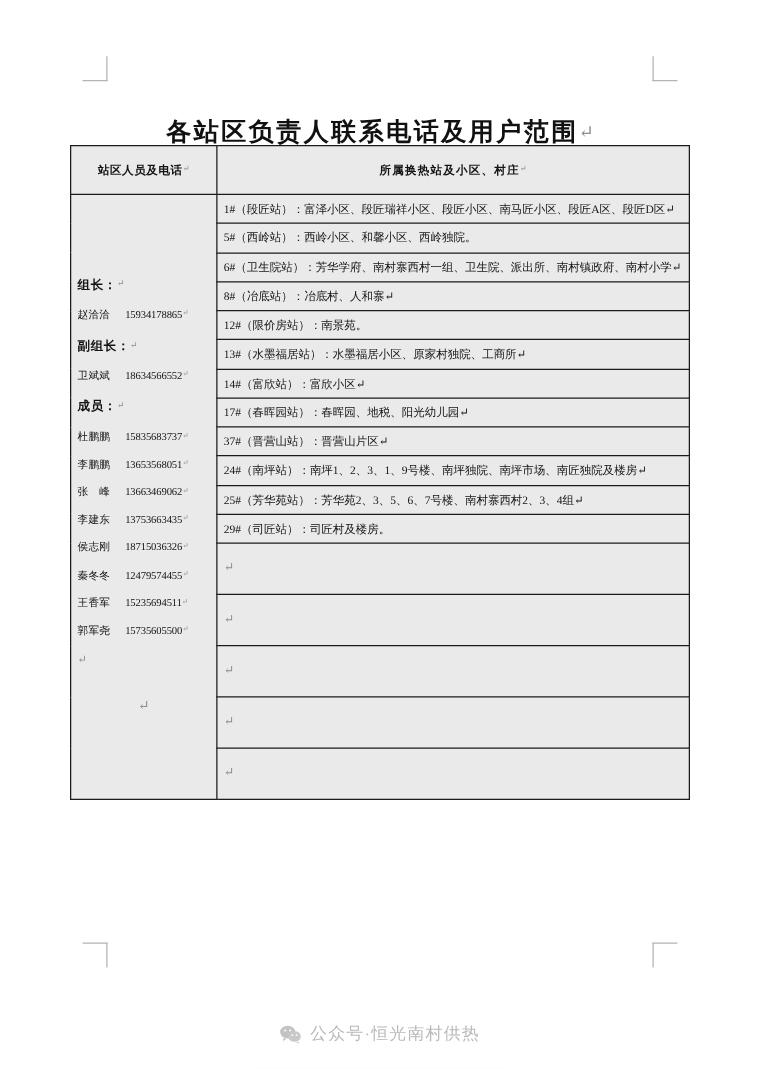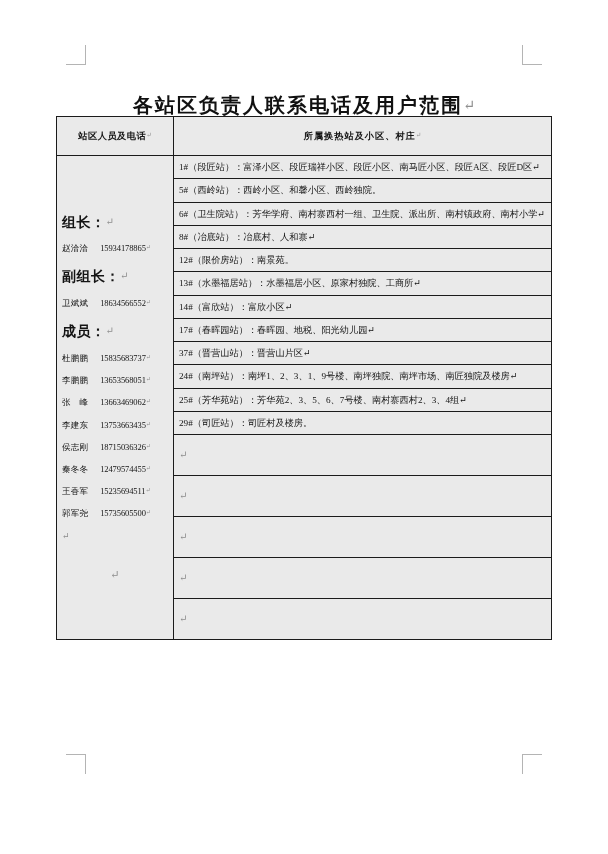--- a/index.html
+++ b/index.html
@@ -99,21 +99,21 @@
 
   
   .people-cell {
     vertical-align: top;
     padding: 18px 4px 6px 6px;
     font-size: 8.6px;
     line-height: 1.35;
   }
   .people-cell .role {
     font-weight: bold;
-    font-size: 14px;
+    font-size: 10px;
     margin: 11px 0 9px 0;
     letter-spacing: 0.5px;
   }
   .people-cell .role:first-child { margin-top: 0; }
   .people-cell .person {
     margin: 0 0 9px 0;
     white-space: nowrap;
     font-size: 8.5px;
   }
   .people-cell .person .pname {
@@ -292,14 +292,27 @@
           <td class="content-cell">↵</td>
         </tr>
         <tr class="row-empty">
           <td class="content-cell">↵</td>
         </tr>
 
       </tbody>
     </table>
   </div>
 
+  <div class="footer">
+    <svg class="wechat-icon" width="17" height="15" viewBox="0 0 17 15">
+      <ellipse cx="6.1" cy="5.6" rx="6" ry="5.1" fill="#c3c3c3"></ellipse>
+      <path d="M3 10.2 L2.2 13 L5 11.2 Z" fill="#c3c3c3"></path>
+      <ellipse cx="11.6" cy="9.1" rx="5" ry="4.3" fill="#c9c9c9"></ellipse>
+      <path d="M14.6 13.1 L15.4 14.9 L12.9 13.9 Z" fill="#c9c9c9"></path>
+      <circle cx="4.1" cy="4.4" r="0.85" fill="#ffffff"></circle>
+      <circle cx="8.1" cy="4.4" r="0.85" fill="#ffffff"></circle>
+      <circle cx="9.9" cy="8.1" r="0.7" fill="#ffffff"></circle>
+      <circle cx="13.2" cy="8.1" r="0.7" fill="#ffffff"></circle>
+    </svg>
+    <span>公众号·恒光南村供热</span>
+  </div>
 
 </div>
 
 </body></html>

